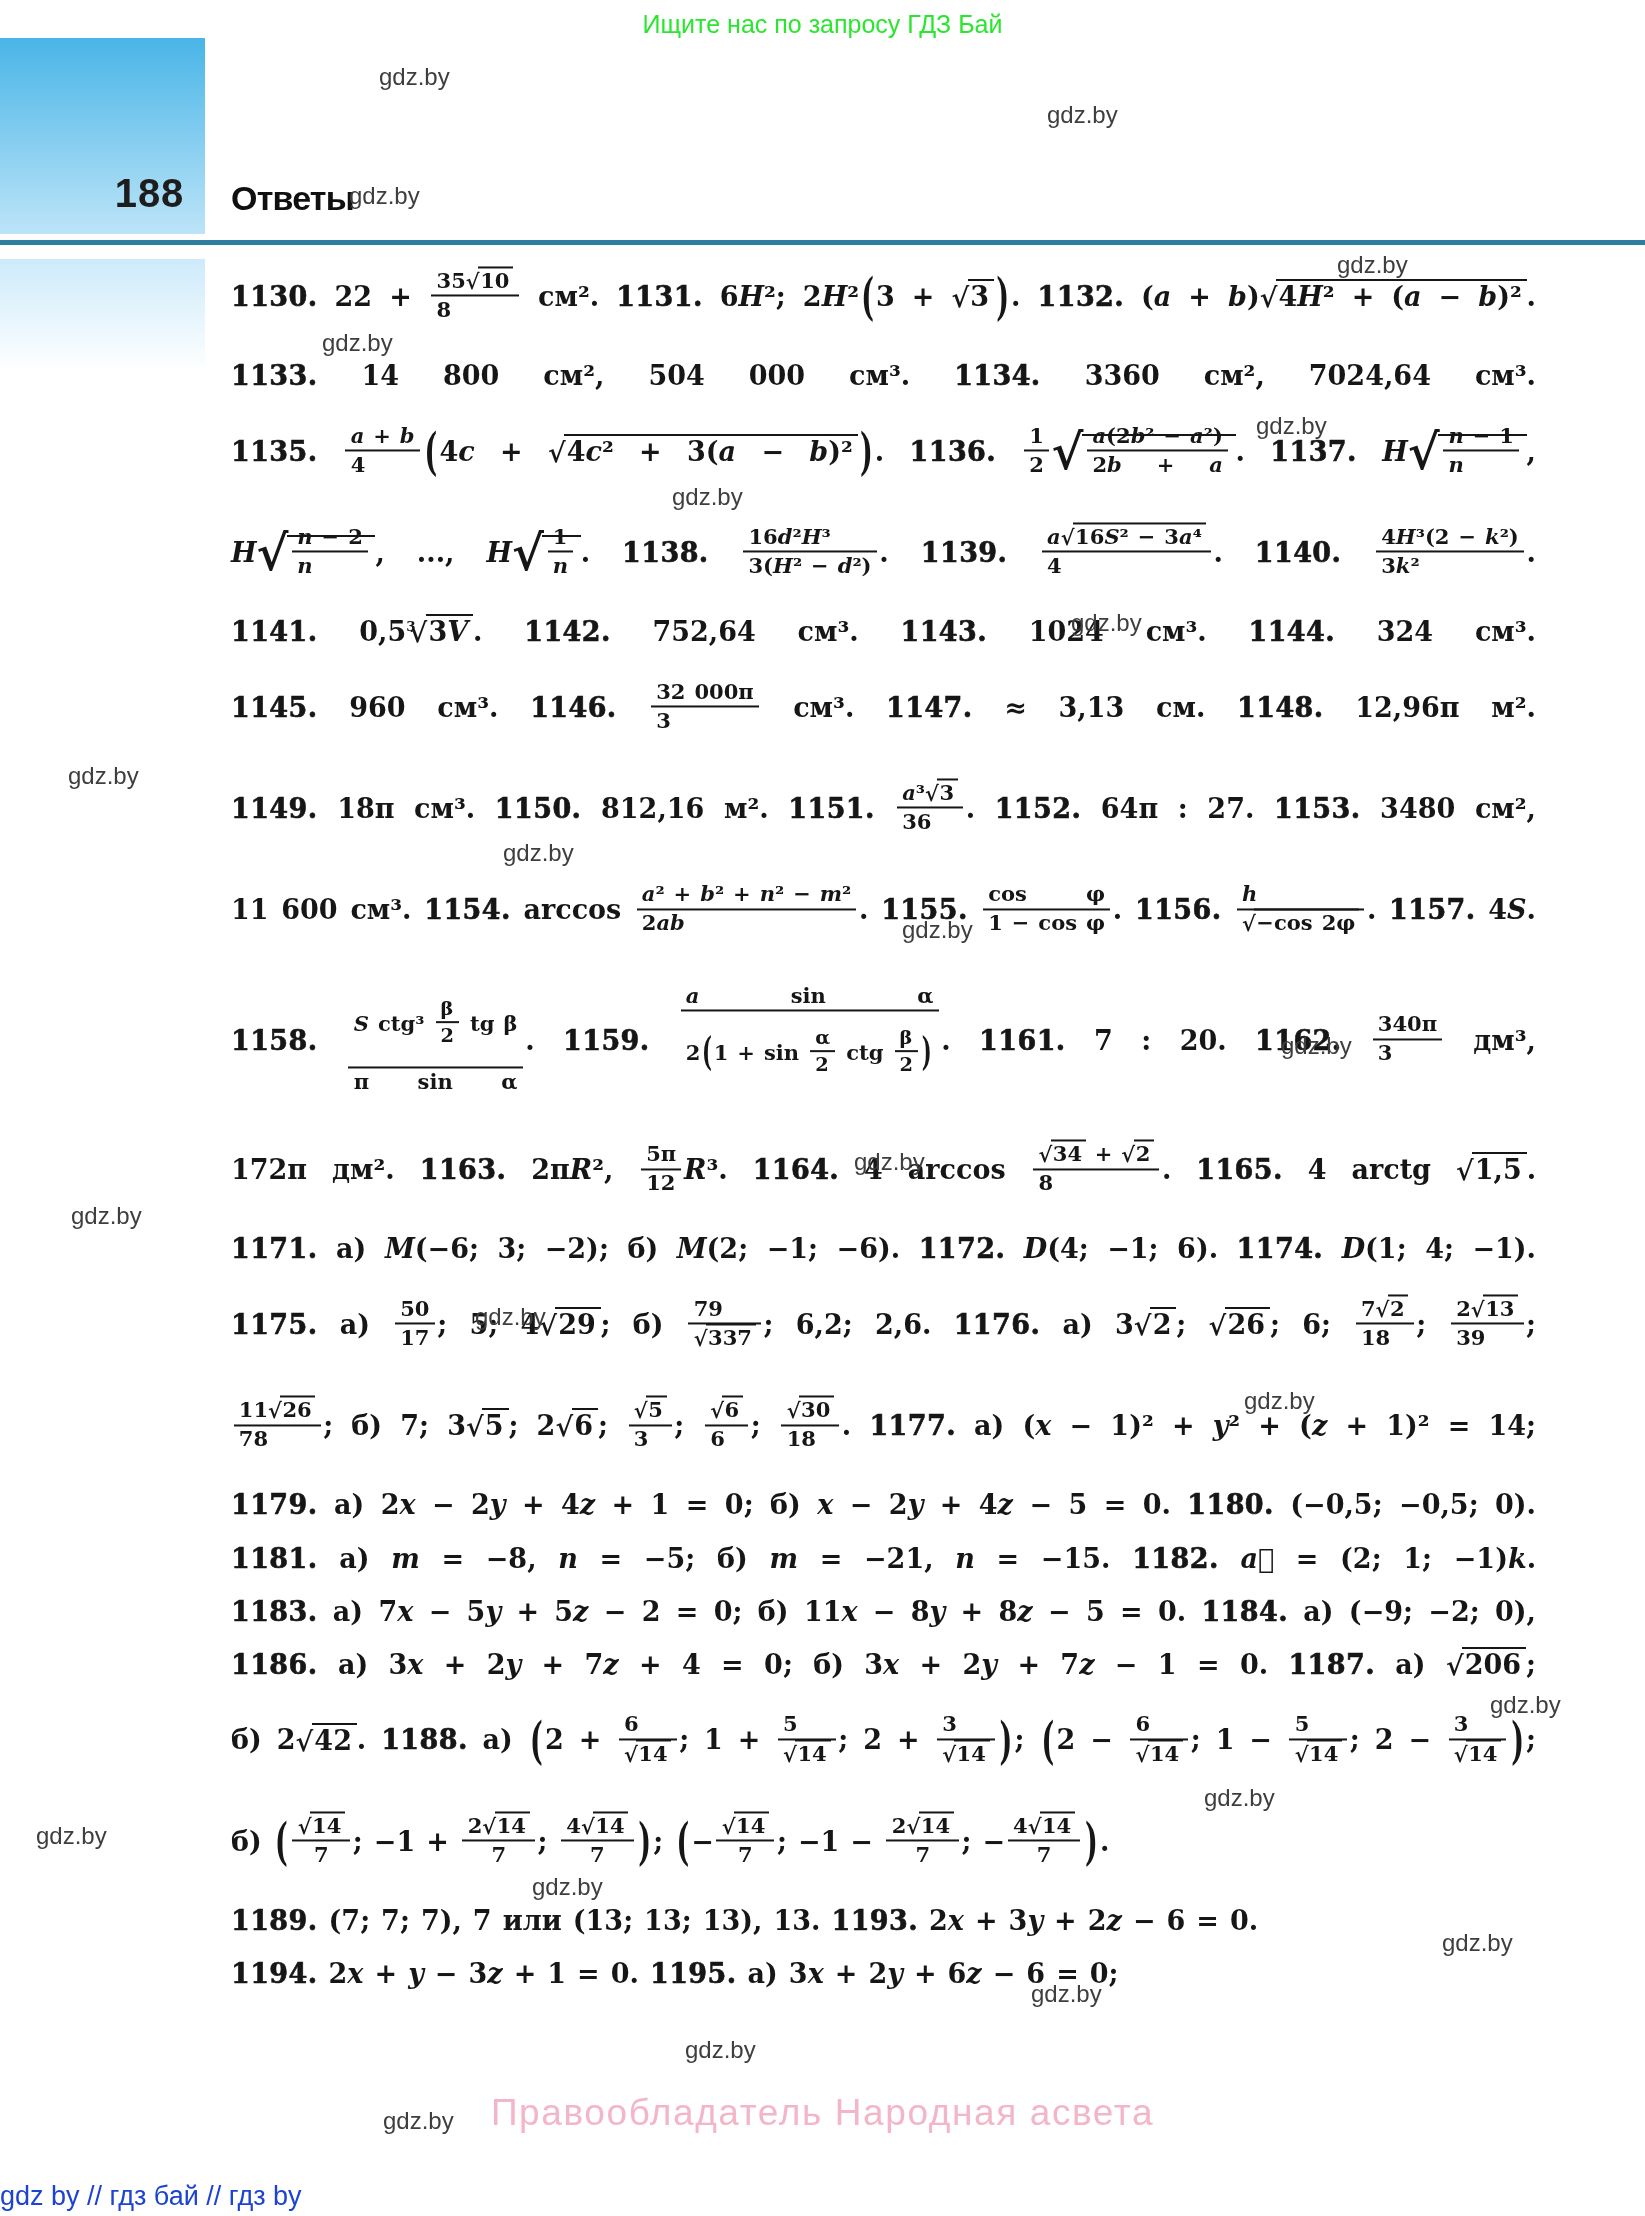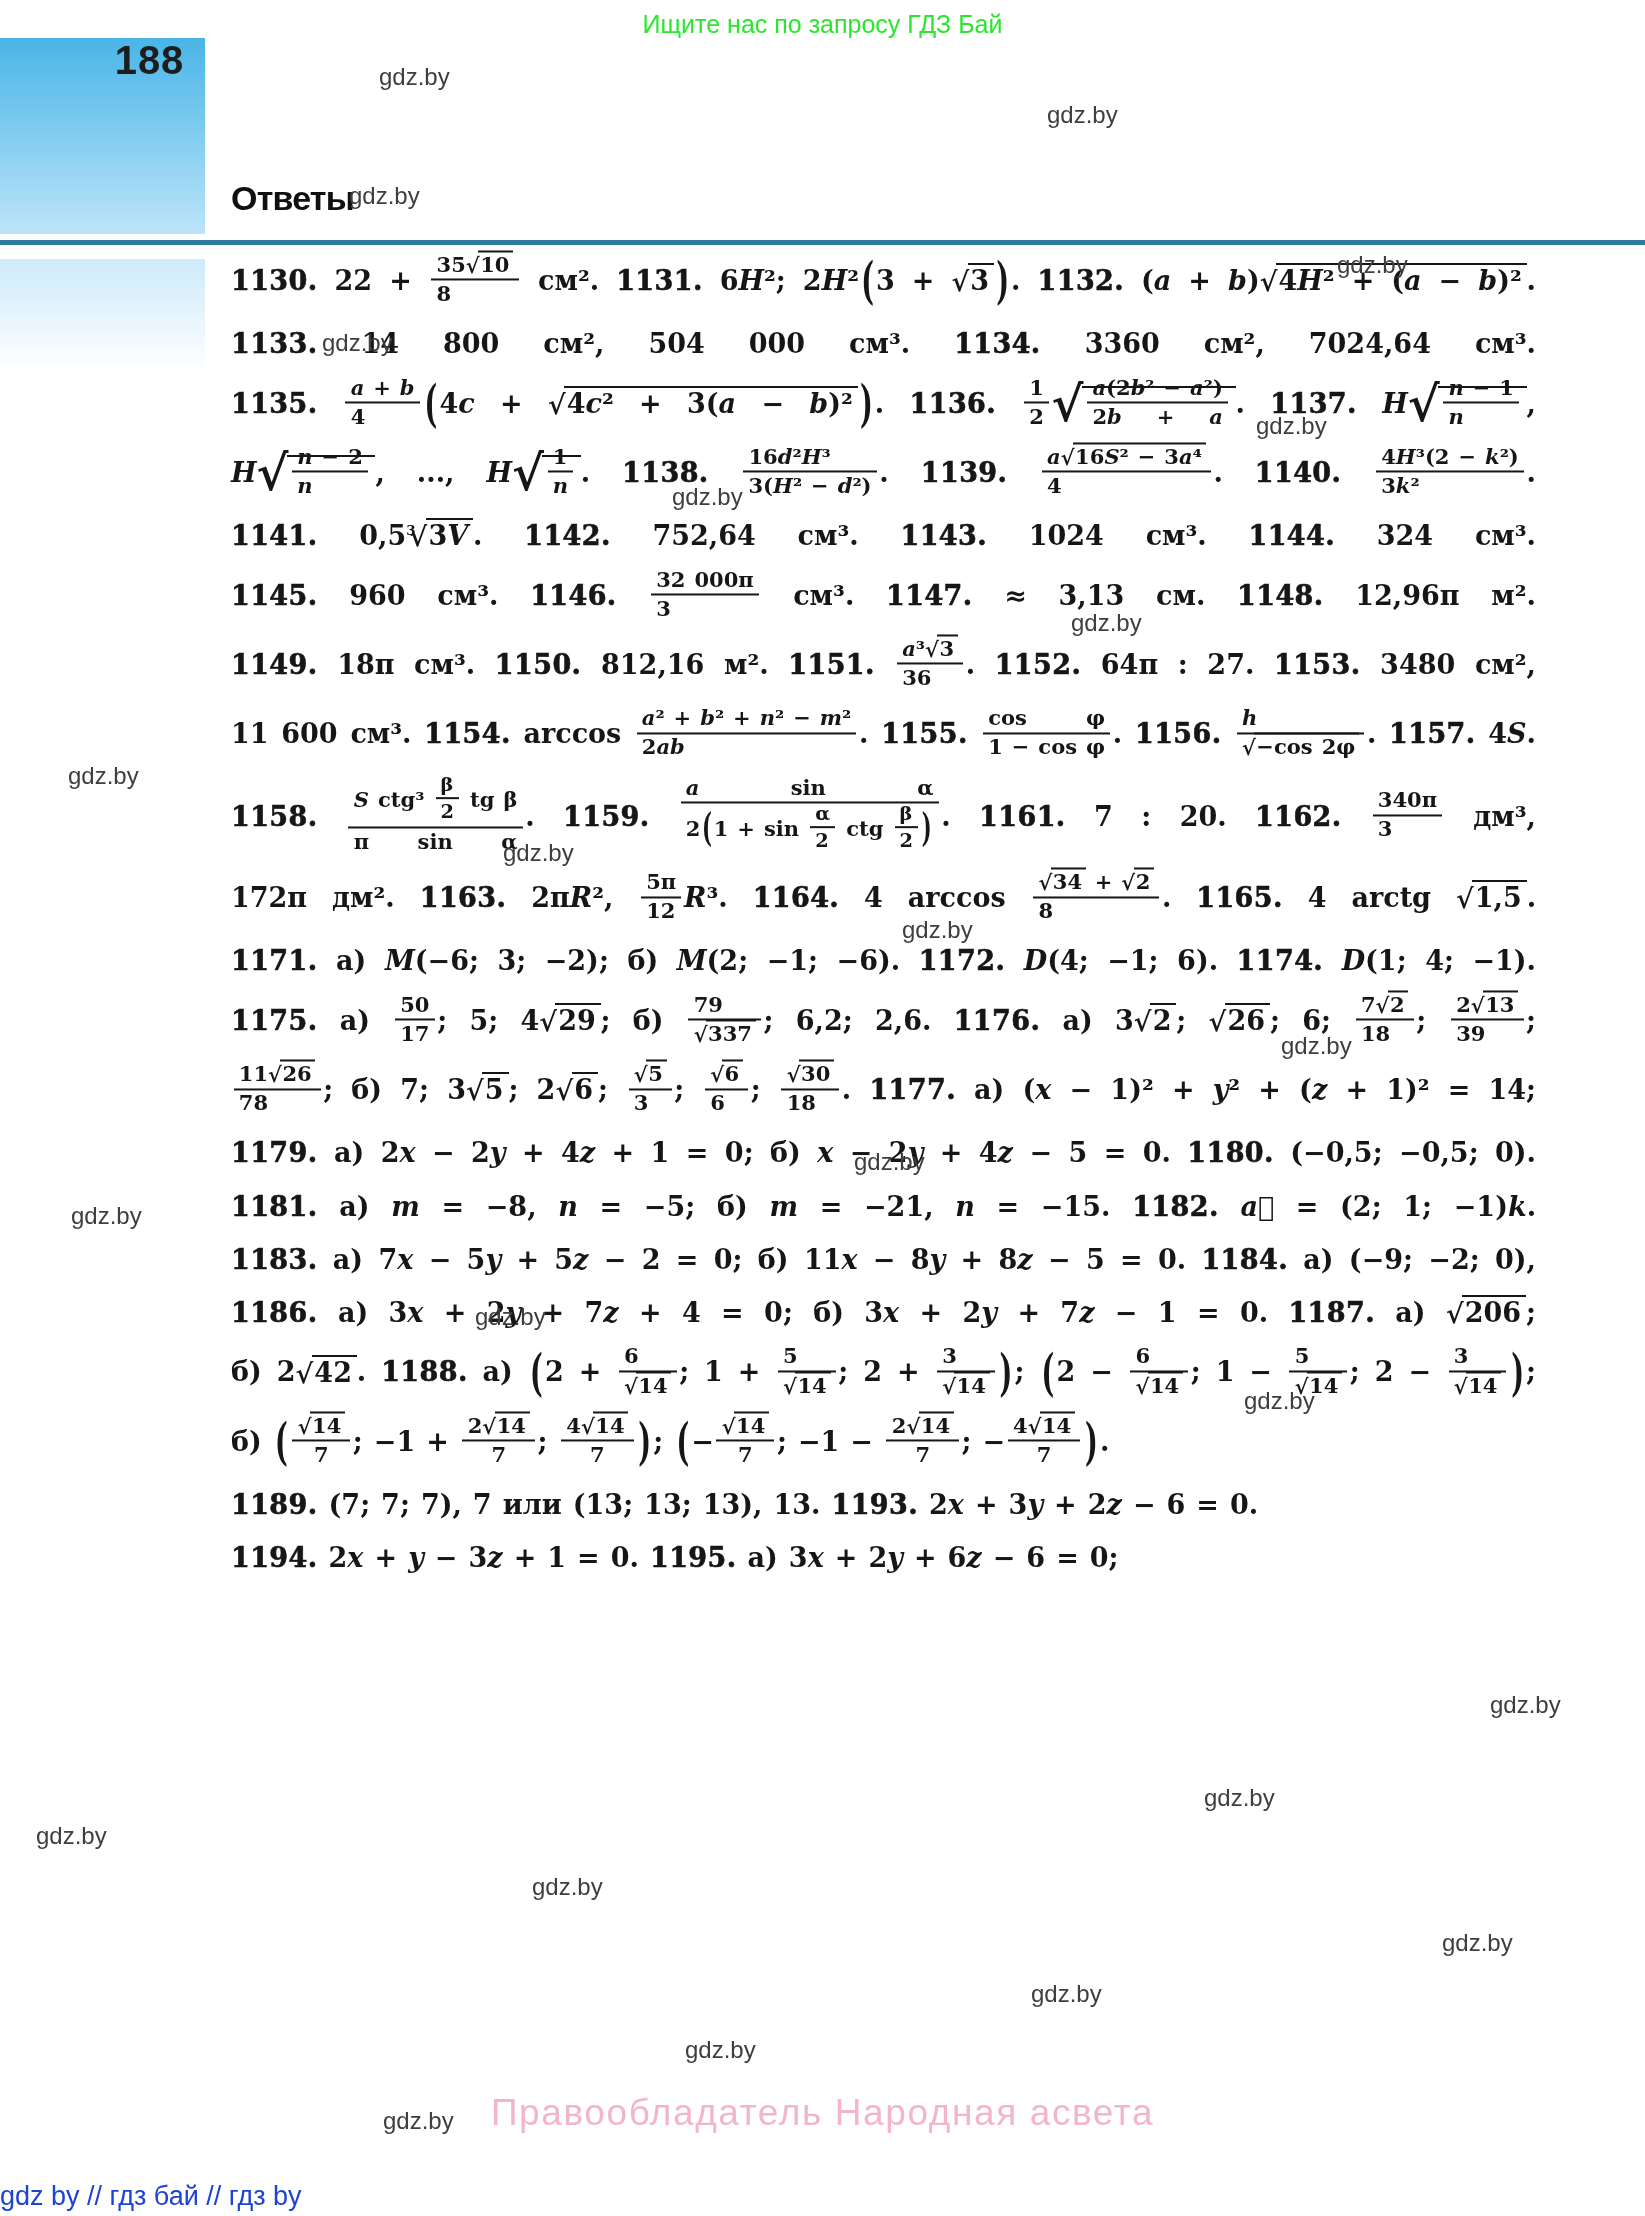--- a/index.html
+++ b/index.html
@@ -4,37 +4,37 @@
 <style>
   html,body{margin:0;padding:0;background:#fff}
   body{width:1645px;height:2216px;position:relative;overflow:hidden;
        font-family:"DejaVu Serif",serif;color:var(--text,#161616)}
 
   .promo{position:absolute;top:9.7px;left:0;width:100%;text-align:center;
          font:400 25px "Liberation Sans",sans-serif;color:var(--green,#2ae62e)}
 
   .blue-band{position:absolute;left:0;top:38px;width:205px;height:196px;box-sizing:border-box;
              background:linear-gradient(180deg,var(--band1,#49b5e7),var(--band2,#bce4f8));
-             display:flex;justify-content:flex-end;padding:0 21px 17.7px}
+             display:flex;align-items:flex-end;justify-content:flex-end;padding:0 21px 17.7px}
   .pageno{font:700 40px "Liberation Sans",sans-serif;color:#1d1d1d;letter-spacing:0.8px}
   .section-title{position:absolute;left:231px;top:179px;
                  font:700 34px "Liberation Sans",sans-serif;color:#101010;letter-spacing:-0.8px}
   .rule{position:absolute;left:0;top:240px;width:100%;height:4.8px;background:var(--teal,#2e7d9e)}
   .blue-fade{position:absolute;left:0;top:259px;width:205px;height:113px;
              background:linear-gradient(180deg,var(--fade1,#cdeafa),rgba(255,255,255,0))}
 
   .content{position:absolute;left:231px;top:256px;width:1305px}
   .mline{font-weight:700;font-size:27px;line-height:1.38;margin:0 0 16px;text-align:justify;word-spacing:.06em}
   .mline.full{text-align-last:justify}
 
   .pnum{font-weight:700;-webkit-text-stroke:0.6px currentColor;letter-spacing:0.4px}
   .var{font-style:italic}
 
   .fr{display:inline-block;vertical-align:middle;text-align:center;font-size:.78em;
-      line-height:1.15;margin:0 .12em;transform:translateY(-.12em)}
+      line-height:1.15;margin:16px .12em;transform:translateY(-.12em)}
   .fr .nu{display:block;border-bottom:2.4px solid currentColor;padding:0 .25em .06em}
   .fr .de{display:block;padding:.08em .25em 0}
   .fr .fr{font-size:.92em}
 
   .sq{white-space:nowrap}
   .rad{display:inline-block;transform:translateY(.02em);margin-right:-1.6px}
   .sq.tall>.rad{font-size:1.8em;line-height:.6;vertical-align:middle;transform:translateY(-.04em)}
   .ov{border-top:2.4px solid currentColor;padding:0 .18em 0 .1em}
   .ridx{font-size:.5em;vertical-align:.75em;margin-right:-.45em}
 

